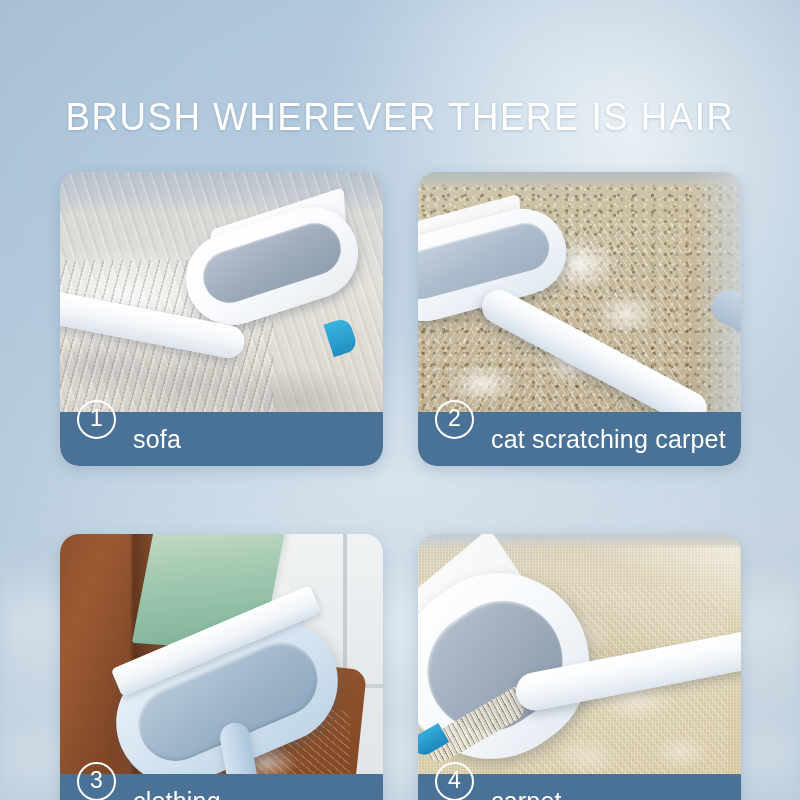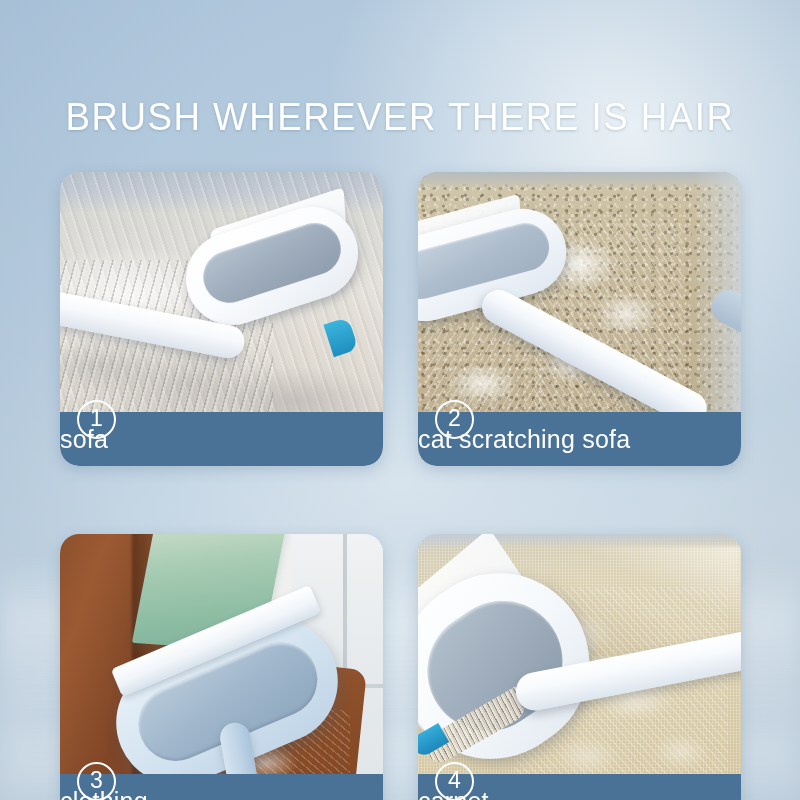--- a/index.html
+++ b/index.html
@@ -374,20 +374,21 @@
   }
   .badge {
     position:absolute; left:17px; top:-12px;
     width:39px; height:39px; border-radius:50%;
     border:2px solid #ffffff;
     display:flex; align-items:center; justify-content:center;
     color:#ffffff; font-size:23px; line-height:1; font-weight:400;
     padding-bottom:2px;
   }
   .cap-label {
+    margin-left:73px;
     color:#ffffff;
     font-size:25px;
     line-height:28px;
     letter-spacing:.2px;
     font-weight:400;
     white-space:nowrap;
   }
 </style>
 </head>
 <body>
@@ -437,21 +438,21 @@
         <div class="p2-hair2"></div>
         <div class="b2-blade"></div>
         <div class="b2-head">
           <div class="b2-pad"></div>
         </div>
         <div class="b2-handle"></div>
         <div class="b2-grip"></div>
       </div>
       <div class="caption">
         <div class="badge">2</div>
-        <div class="cap-label">cat scratching sofa</div>
+        <div class="cap-label">cat scratching carpet</div>
       </div>
     </div>
 
   </div>
 
   <div class="row">
 
     <div class="panel">
       <div class="photo">
         <div class="p3-bg"></div>

